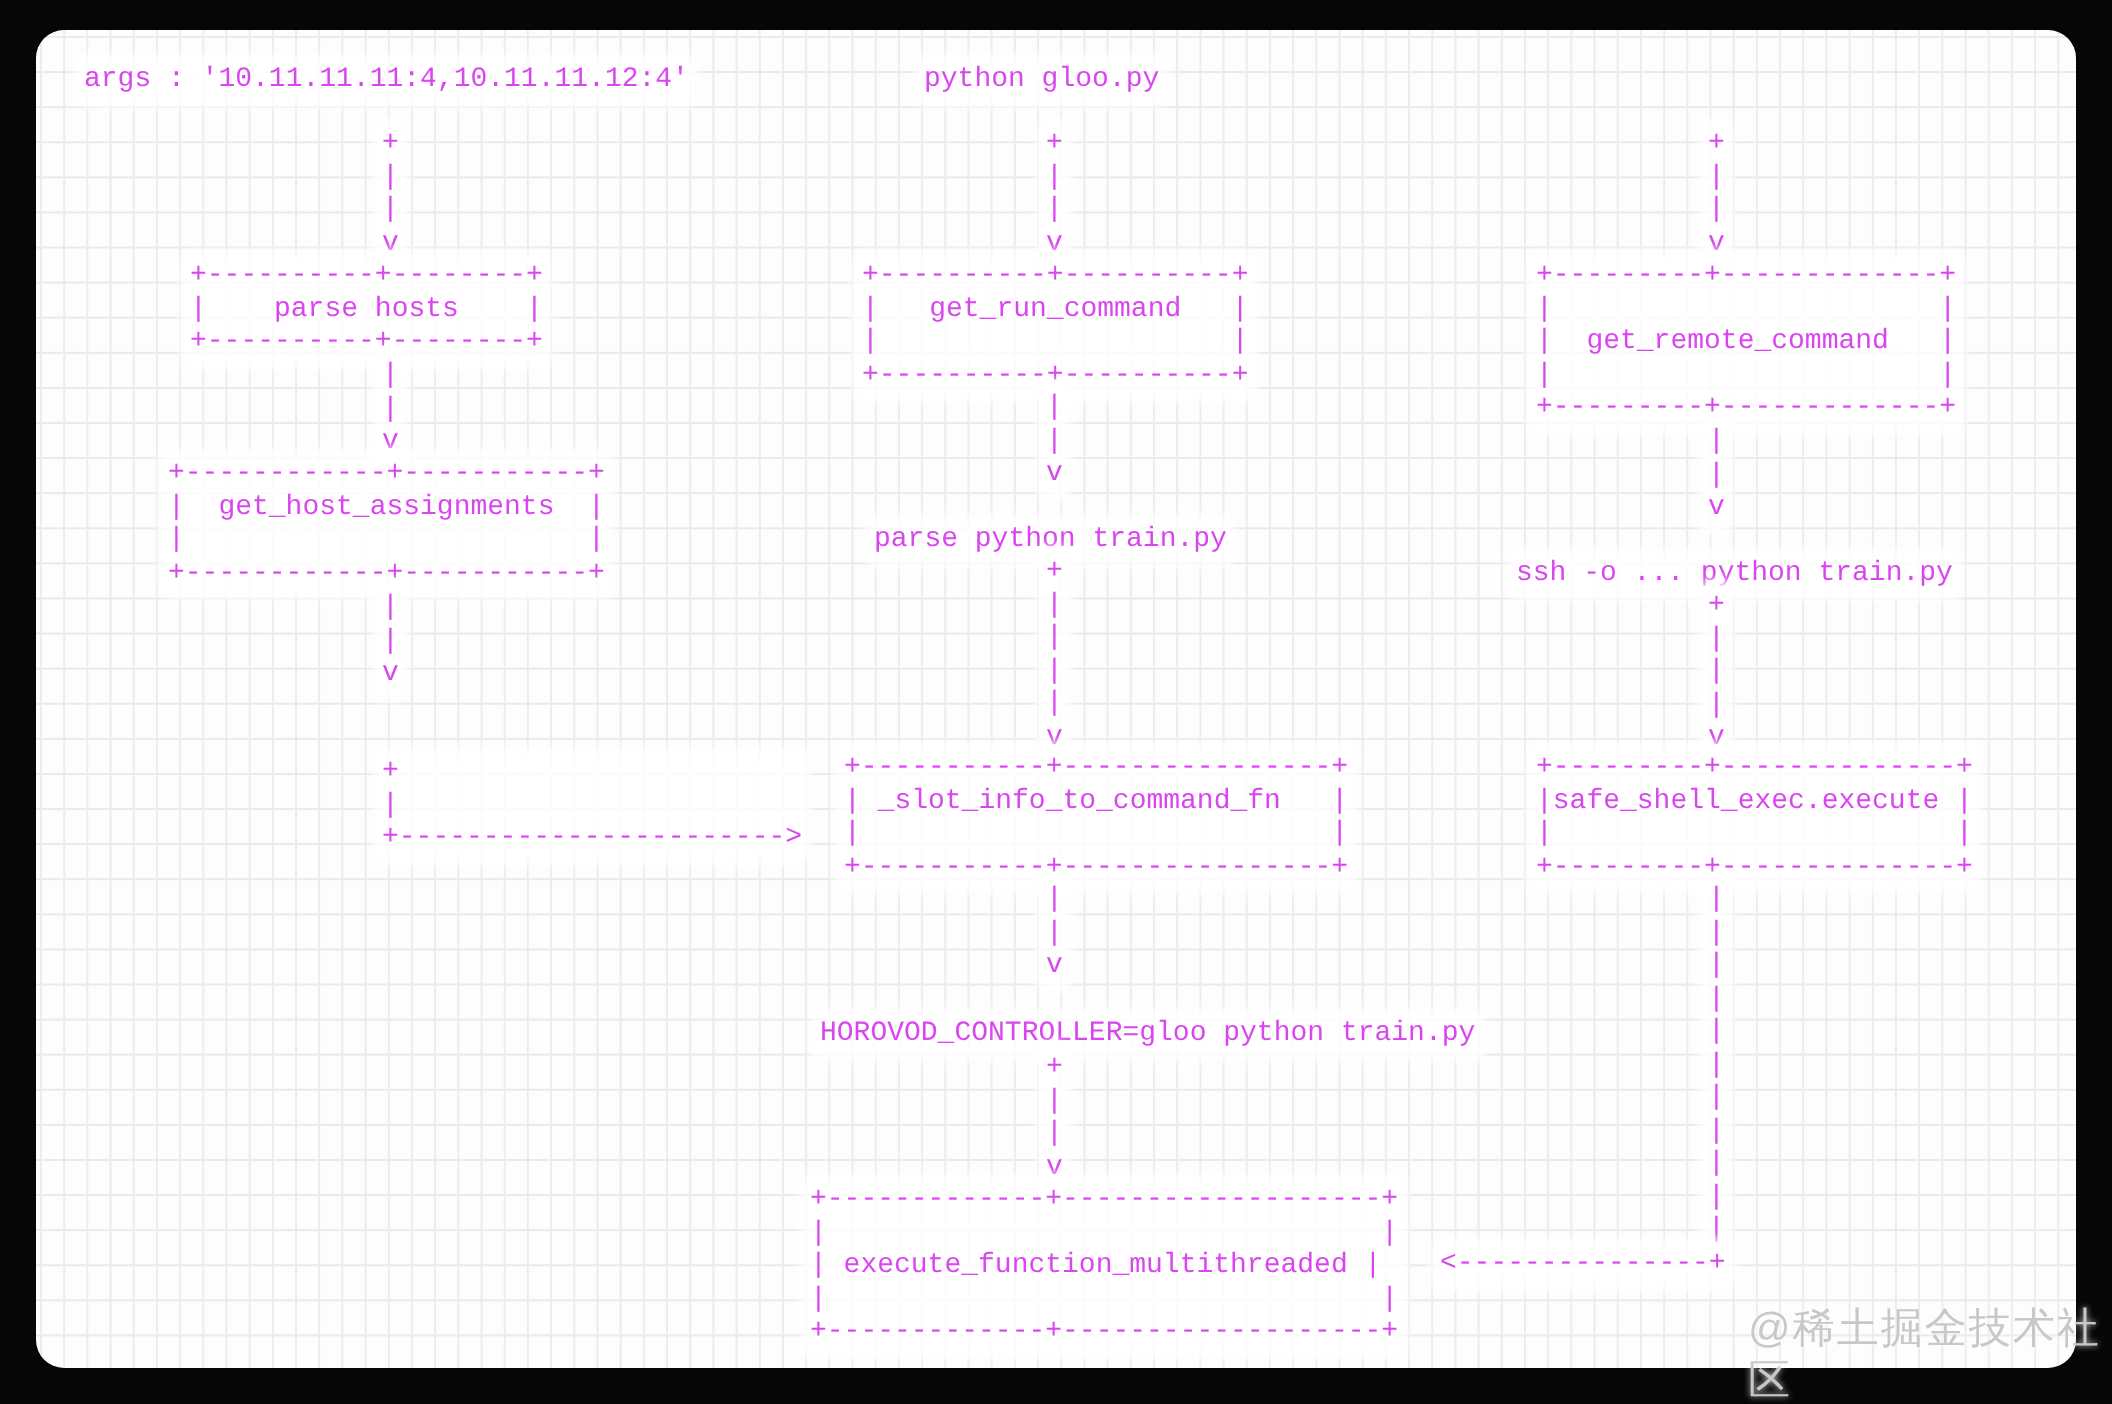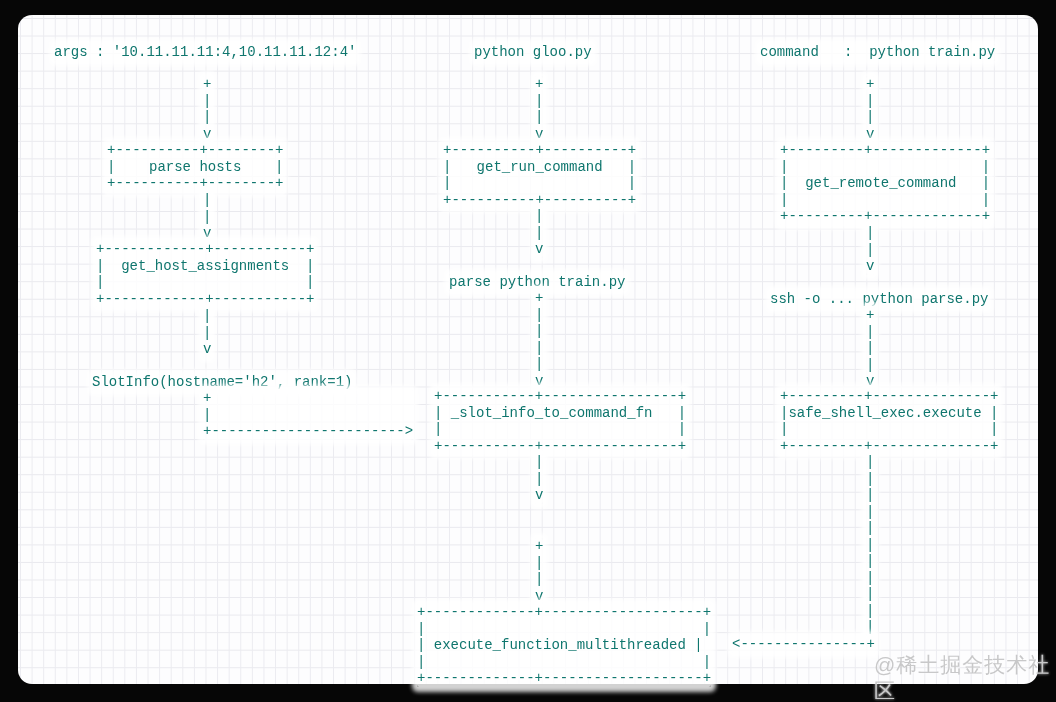--- a/index.html
+++ b/index.html
@@ -21,26 +21,26 @@
     background-color: #fdfdfe;
     border-radius: 14px;
     background-image:
       linear-gradient(to right, #ebebf0 1px, transparent 1px),
       linear-gradient(to bottom, #e9e9ee 1px, transparent 1px);
     background-size: 11.6px 17.55px;
     background-position: 2px 3px;
   }
   pre.piece {
     position: absolute;
-    margin: 12px;
+    margin: 0;
     font-family: "Liberation Mono", monospace;
     font-size: 14px;
     line-height: 16.5px;
     letter-spacing: 0;
-    color: #0f766e;
+    color: #d946ef;
     white-space: pre;
     background: rgba(255,255,255,0.82);
     box-shadow: 0 0 4px 5px rgba(255,255,255,0.82);
     border-radius: 2px;
   }
   .watermark {
     position: absolute;
     left: 874px;
     top: 652px;
     font-family: "Liberation Sans", sans-serif;
@@ -68,21 +68,20 @@
   <pre class="piece" style="left:191px; top:180px">|
 |
 v</pre>
   <pre class="piece" style="left:84px;  top:229px">+------------+-----------+
 |  get_host_assignments  |
 |                        |
 +------------+-----------+</pre>
   <pre class="piece" style="left:191px; top:296px">|
 |
 v</pre>
-  <pre class="piece" style="left:80px;  top:362px">SlotInfo(hostname='h2', rank=1)</pre>
   <pre class="piece" style="left:191px; top:378px">+
 |
 +-----------------------&gt;</pre>
 
   <pre class="piece" style="left:462px; top:32px">python gloo.py</pre>
   <pre class="piece" style="left:523px; top:64px">+
 |
 |
 v</pre>
   <pre class="piece" style="left:431px; top:130px">+----------+----------+
@@ -99,44 +98,44 @@
 |
 |
 v</pre>
   <pre class="piece" style="left:422px; top:376px">+-----------+----------------+
 | _slot_info_to_command_fn   |
 |                            |
 +-----------+----------------+</pre>
   <pre class="piece" style="left:523px; top:442px">|
 |
 v</pre>
+  <pre class="piece" style="left:410px; top:509px">HOROVOD_CONTROLLER=gloo python train.py</pre>
   <pre class="piece" style="left:523px; top:526px">+
 |
 |
 v</pre>
   <pre class="piece" style="left:405px; top:592px">+-------------+-------------------+
 |                                 |
 | execute_function_multithreaded |
 |                                 |
 +-------------+-------------------+</pre>
 
-  <pre class="piece" style="left:748px; top:32px">command   :  python train.py</pre>
   <pre class="piece" style="left:854px; top:64px">+
 |
 |
 v</pre>
   <pre class="piece" style="left:768px; top:130px">+---------+-------------+
 |                       |
 |  get_remote_command   |
 |                       |
 +---------+-------------+</pre>
   <pre class="piece" style="left:854px; top:213px">|
 |
 v</pre>
-  <pre class="piece" style="left:758px; top:279px">ssh -o ... python parse.py</pre>
+  <pre class="piece" style="left:758px; top:279px">ssh -o ... python train.py</pre>
   <pre class="piece" style="left:854px; top:295px">+
 |
 |
 |
 v</pre>
   <pre class="piece" style="left:768px; top:376px">+---------+--------------+
 |safe_shell_exec.execute |
 |                        |
 +---------+--------------+</pre>
   <pre class="piece" style="left:854px; top:442px">|

